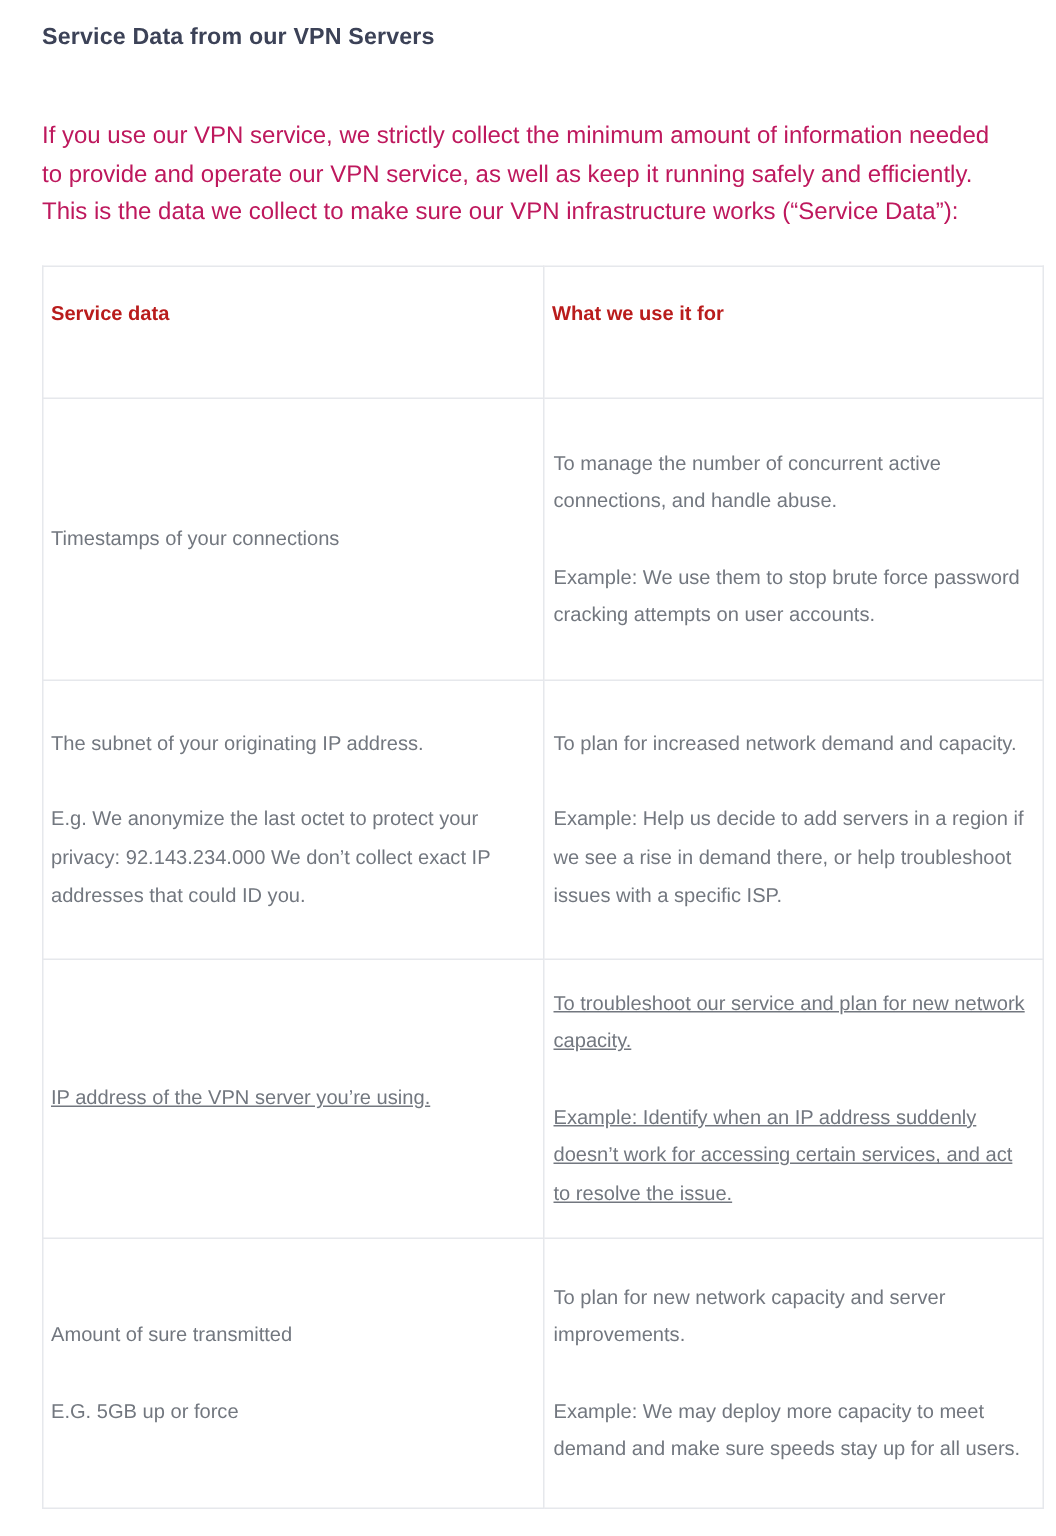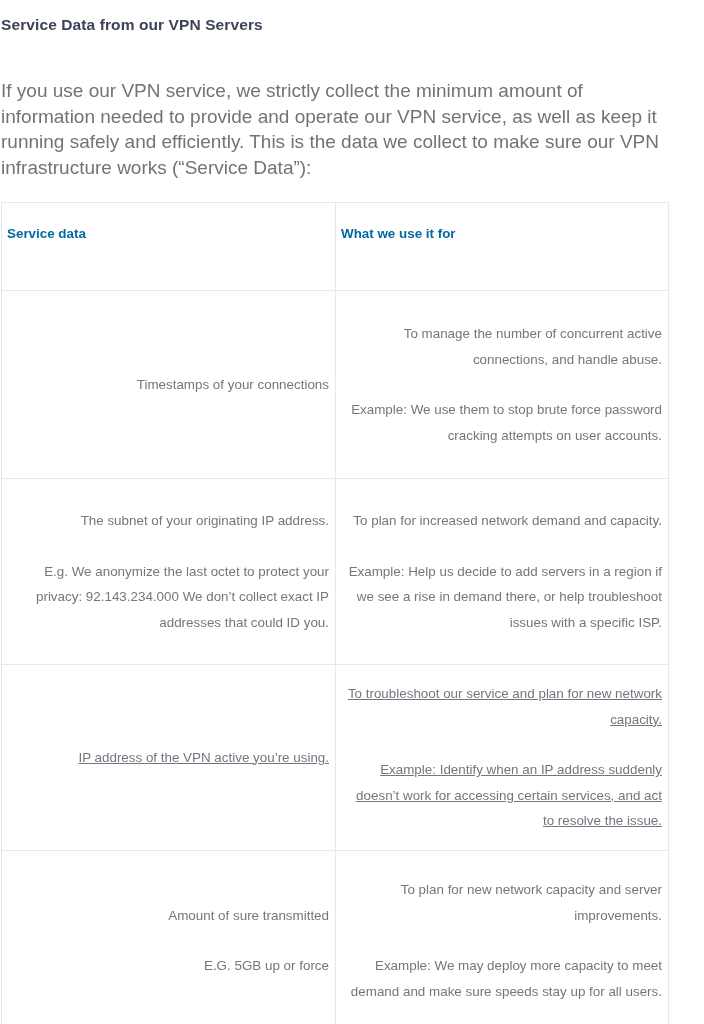--- a/index.html
+++ b/index.html
@@ -12,37 +12,37 @@
     height: 1024px;
     font-family: "Liberation Sans", sans-serif;
     -webkit-font-smoothing: antialiased;
     overflow: hidden;
   }
   .page {
     position: relative;
     width: 704px;
     height: 824px;
     box-sizing: border-box;
-    padding: 0 1px;
+    padding: 0 28px;
   }
   .page-title {
     margin: 0;
     padding-top: 14px;
     font-size: 15.5px;
     line-height: 22px;
     font-weight: bold;
     color: #3c4257;
     letter-spacing: 0.1px;
   }
   .intro {
     margin: 0;
     padding-top: 42px;
-    font-size: 19px;
+    font-size: 16px;
     line-height: 25.5px;
-    color: #737373;
+    color: #be185d;
     max-width: 660px;
   }
   .data-table {
     margin-top: 22px;
     width: 667px;
     border-collapse: collapse;
     table-layout: fixed;
     border: 1px solid #e6e8ec;
   }
   .data-table col.c1 { width: 334px; }
@@ -55,28 +55,28 @@
     padding: 0 6px 0 5px;
     font-weight: normal;
   }
   .data-table thead th {
     height: 66px;
     vertical-align: top;
     padding-top: 21px;
     font-size: 13.4px;
     line-height: 20px;
     font-weight: bold;
-    color: #0369a1;
+    color: #b91c1c;
   }
   .data-table tbody td {
     font-size: 13.4px;
     line-height: 25.5px;
     color: #72777f;
   }
-  .cell-block { margin: 0; text-align: right; }
+  .cell-block { margin: 0; }
   .cell-block + .cell-block { margin-top: 25px; }
   .row-1 td { height: 187px; }
   .row-2 td { height: 185px; margin-left: 48px; }
   .row-3 td { height: 185px; text-decoration: underline; }
   .row-4 td { height: 179px; }
   td.col-left .cell-stack { padding-left: 0px; }
   td.col-right .cell-stack { padding-left: 1px; }
   .footer-note {
     margin: 0;
     padding-top: 14px;
@@ -130,21 +130,21 @@
         <td class="col-right">
           <div class="cell-stack">
             <p class="cell-block">To plan for increased network demand and capacity.</p>
             <p class="cell-block">Example: Help us decide to add servers in a region if we see a rise in demand there, or help troubleshoot issues with a specific ISP.</p>
           </div>
         </td>
       </tr>
       <tr class="row-3">
         <td class="col-left">
           <div class="cell-stack">
-            <p class="cell-block">IP address of the VPN active you’re using.</p>
+            <p class="cell-block">IP address of the VPN server you’re using.</p>
           </div>
         </td>
         <td class="col-right">
           <div class="cell-stack">
             <p class="cell-block">To troubleshoot our service and plan for new network capacity.</p>
             <p class="cell-block">Example: Identify when an IP address suddenly doesn’t work for accessing certain services, and act to resolve the issue.</p>
           </div>
         </td>
       </tr>
       <tr class="row-4">

